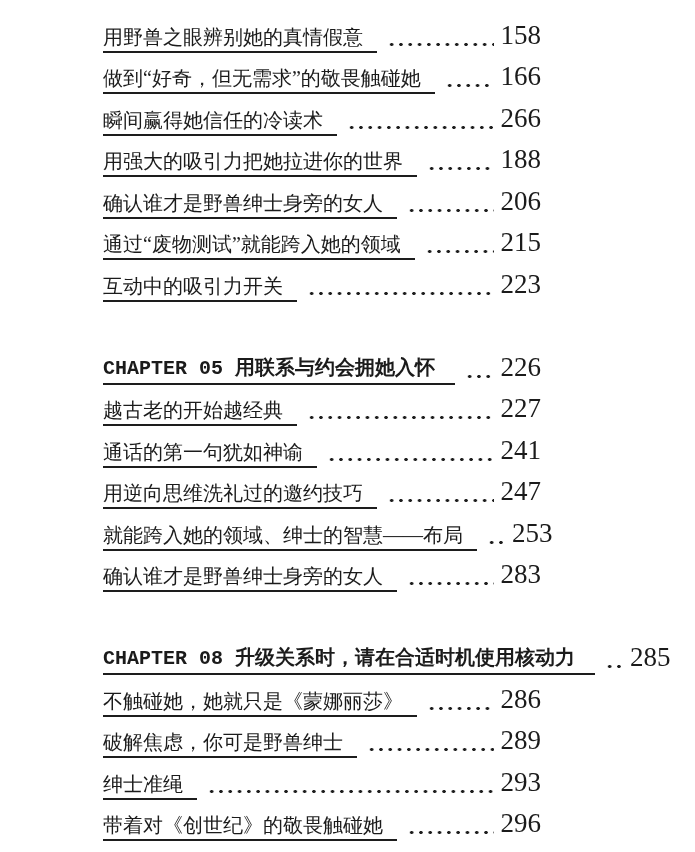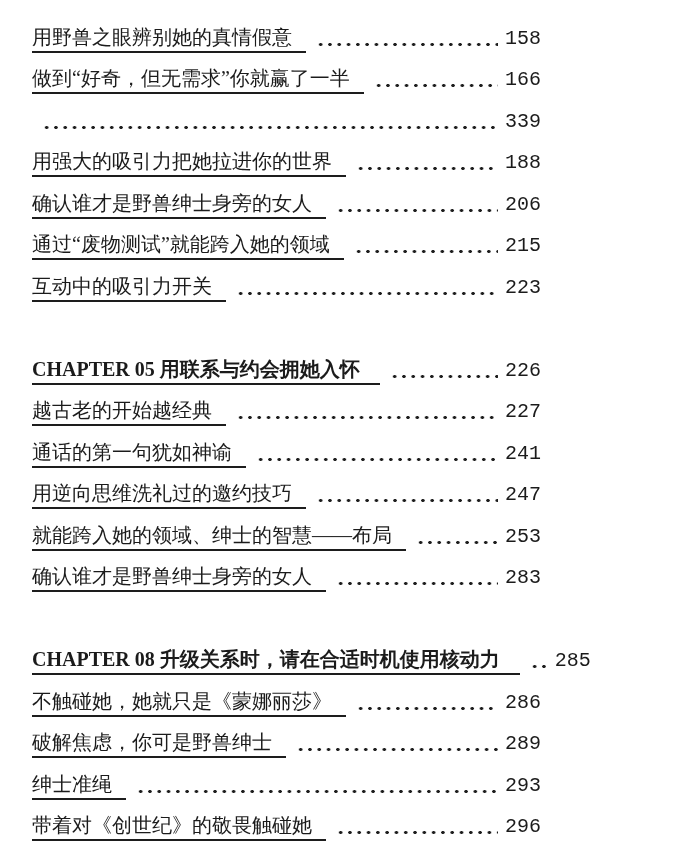--- a/index.html
+++ b/index.html
@@ -10,83 +10,84 @@
   body {
     width: 695px;
     height: 852px;
     overflow: hidden;
     font-family: "Liberation Serif", "DejaVu Serif", serif;
     color: #1b1b1b;
   }
   .toc {
     box-sizing: border-box;
     width: 605px;
-    padding: 11px 64px 0 32px;
+    padding: 11px 64px 0 103px;
   }
   .row {
     display: flex;
     align-items: flex-end;
     height: 41.5px;
   }
   .row .title {
     font-size: 20px;
     line-height: 1.1;
     color: #1b1b1b;
     border-bottom: 2px solid #1d1d1d;
     padding: 0 14px 3px 0;
     white-space: nowrap;
   }
   .row.chapter {
     margin-top: 41.5px;
   }
   .row.chapter .title {
-    font-family: Liberation Serif, serif;
+    font-family: Liberation Mono, monospace;
     font-weight: 700;
     padding-right: 20px;
     margin-top: 12px;
   }
   .leader {
     flex: 1;
     min-width: 18px;
     height: 9px;
     margin: 0 7px 4px 10px;
     background-image: radial-gradient(circle, #1d1d1d 1.4px, transparent 1.9px);
     background-size: 9.3px 9px;
     background-repeat: repeat-x;
     background-position: left center;
   }
   .pagenum {
-    font-family: Liberation Mono, monospace;
-    font-size: 20px;
+    font-family: Liberation Serif, serif;
+    font-size: 27px;
     line-height: 1;
     color: #1b1b1b;
     min-width: 36px;
     text-align: right;
     padding-bottom: 4px;
   }
 </style>
 </head>
 <body>
 
 <div class="toc" id="toc">
   <div class="row">
     <span class="title">用野兽之眼辨别她的真情假意</span>
     <span class="leader"></span>
     <span class="pagenum">158</span>
   </div>
 
   <div class="row">
-    <span class="title">做到“好奇，但无需求”你就赢了一半</span>
+    <span class="title">做到“好奇，但无需求”的敬畏触碰她</span>
     <span class="leader"></span>
     <span class="pagenum">166</span>
   </div>
 
   <div class="row">
+    <span class="title">瞬间赢得她信任的冷读术</span>
     <span class="leader"></span>
-    <span class="pagenum">339</span>
+    <span class="pagenum">266</span>
   </div>
 
   <div class="row">
     <span class="title">用强大的吸引力把她拉进你的世界</span>
     <span class="leader"></span>
     <span class="pagenum">188</span>
   </div>
 
   <div class="row">
     <span class="title">确认谁才是野兽绅士身旁的女人</span>

